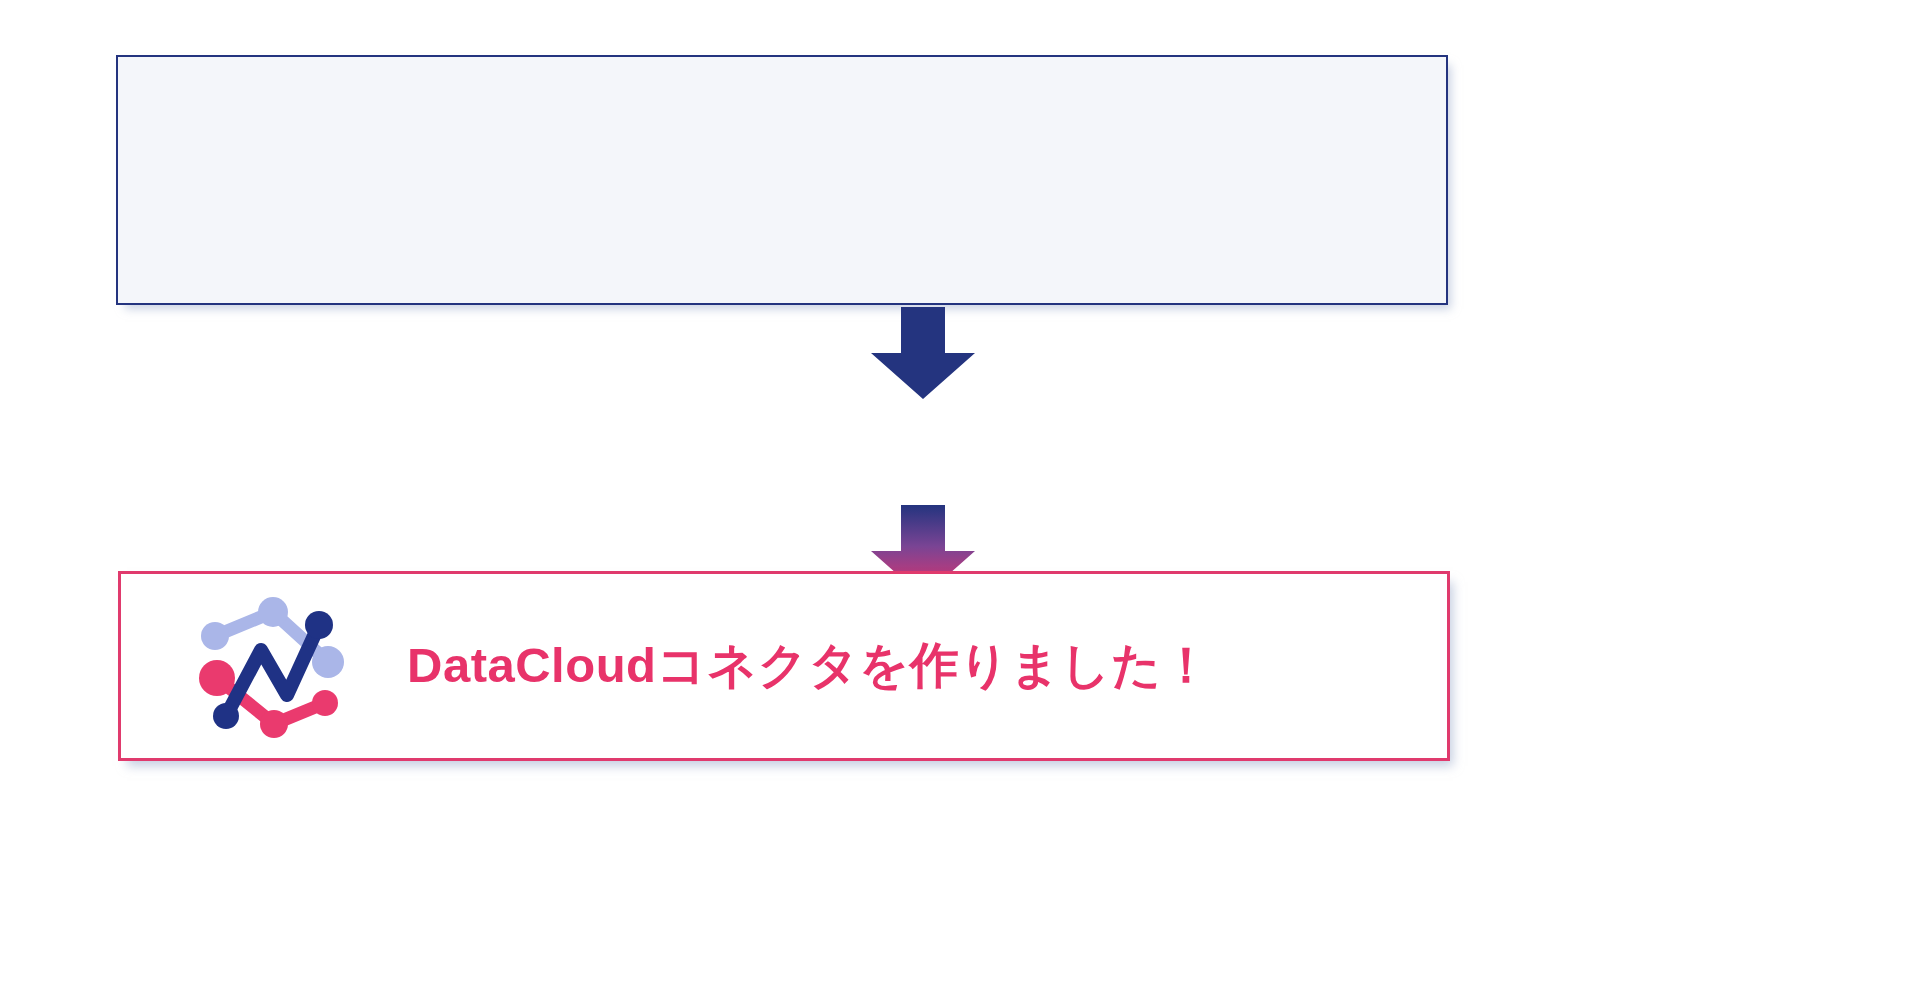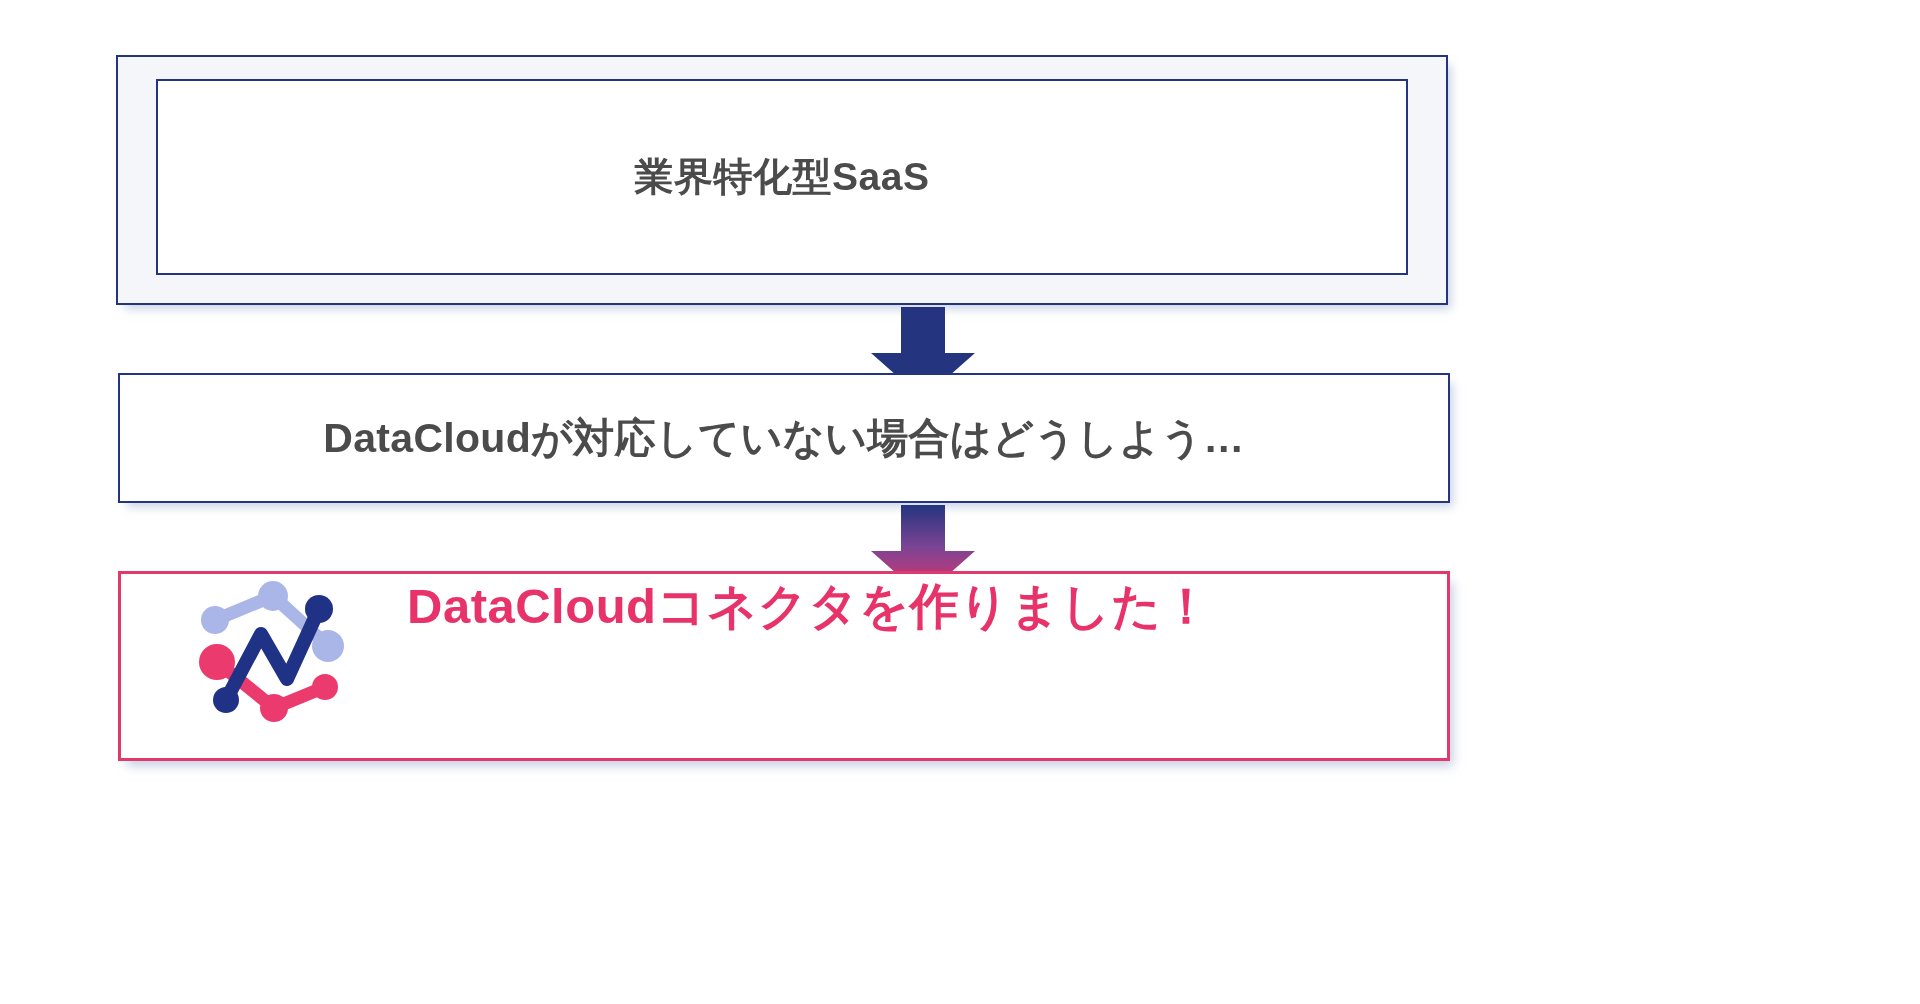--- a/index.html
+++ b/index.html
@@ -99,20 +99,21 @@
   .bot-box {
     position: absolute;
     left: 118px;
     top: 571px;
     width: 1332px;
     height: 190px;
     background: #ffffff;
     border: 3px solid #e03a6d;
     box-shadow: 6px 8px 10px -3px rgba(160,175,205,0.6);
     display: flex;
+    align-items: center;
     padding-left: 74px;
     gap: 52px;
   }
   .logo-wrap {
     width: 160px;
     height: 152px;
     flex: 0 0 auto;
     display: flex;
     align-items: center;
     justify-content: center;
@@ -126,34 +127,28 @@
     letter-spacing: 0.5px;
     white-space: nowrap;
   }
 </style>
 </head>
 <body>
 
 <div id="stage">
 
   <div class="top-group">
-    <div class="top-cell">
-      <span class="top-cell-label">業界特化型SaaS</span>
-    </div>
   </div>
 
   <div class="arrow arrow-1">
     <svg viewBox="0 0 120 92" width="120" height="92" aria-hidden="true">
       <polygon points="38,0 82,0 82,46 112,46 60,92 8,46 38,46" fill="#24347f"></polygon>
     </svg>
   </div>
 
-  <div class="mid-box">
-    <span class="mid-label">DataCloudが対応していない場合はどうしよう…</span>
-  </div>
 
   <div class="arrow arrow-2">
     <svg viewBox="0 0 120 92" width="120" height="92" aria-hidden="true">
       <defs>
         <linearGradient id="arrowGrad" x1="0" y1="0" x2="0" y2="1">
           <stop offset="0%" stop-color="#24347f"></stop>
           <stop offset="45%" stop-color="#7a4494"></stop>
           <stop offset="100%" stop-color="#e8336a"></stop>
         </linearGradient>
       </defs>

